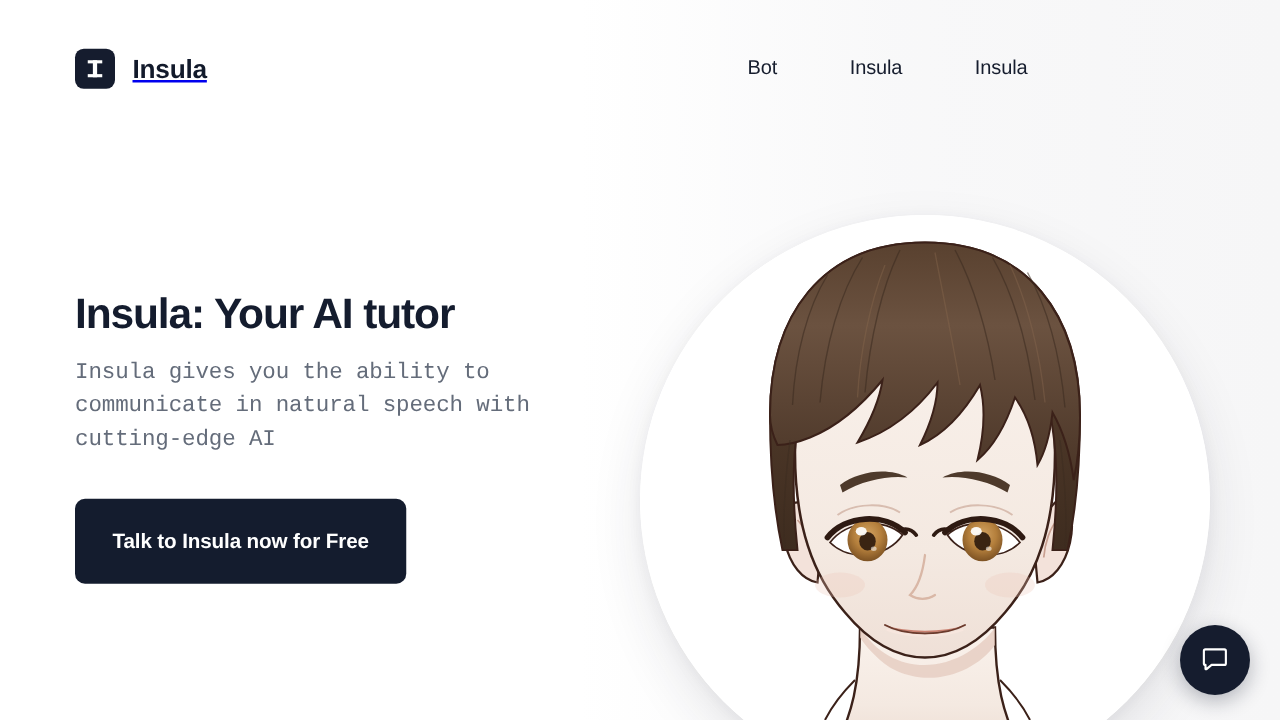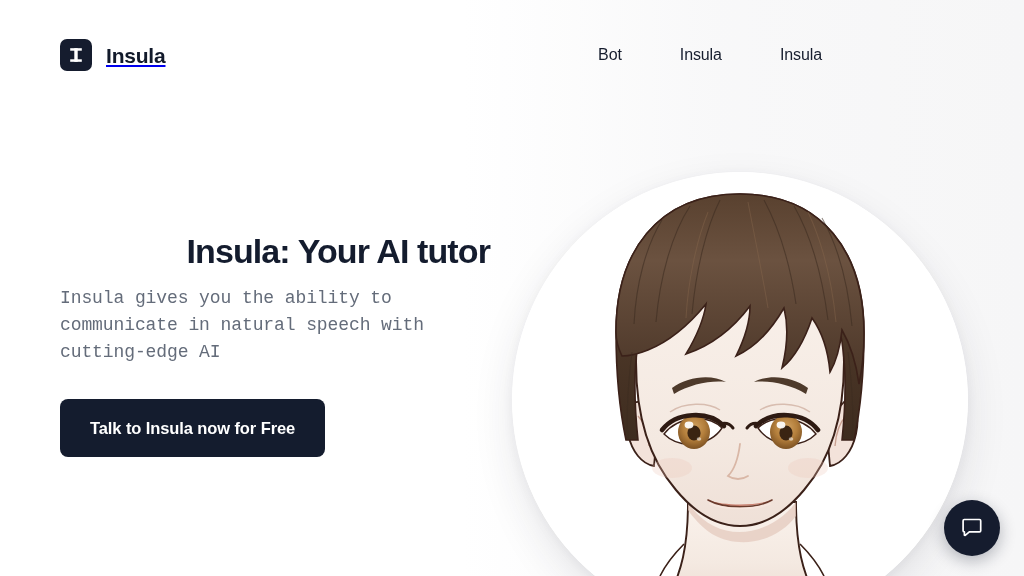--- a/index.html
+++ b/index.html
@@ -104,38 +104,37 @@
   }
 
   .hero-title {
     font-size: 34px;
     font-weight: bold;
     color: #141c2e;
     line-height: 1.16;
     letter-spacing: -0.9px;
     margin: 0 0 14px 0;
     white-space: nowrap;
-    text-align: right;
   }
 
   .hero-sub {
     font-size: 18px;
     color: #646c7a;
     line-height: 1.48;
     letter-spacing: -0.1px;
     margin: 0 0 34px 0;
     max-width: 400px;
     font-family: Liberation Mono, monospace;
   }
 
   .cta-button {
     display: inline-flex;
     align-items: center;
     justify-content: center;
-    height: 58px;
+    height: 68px;
     padding: 0 30px;
     background: #141c2e;
     color: #ffffff;
     font-size: 16.5px;
     font-weight: bold;
     letter-spacing: -0.1px;
     border: none;
     border-radius: 8px;
     cursor: pointer;
     font-family: "Liberation Sans", sans-serif;

